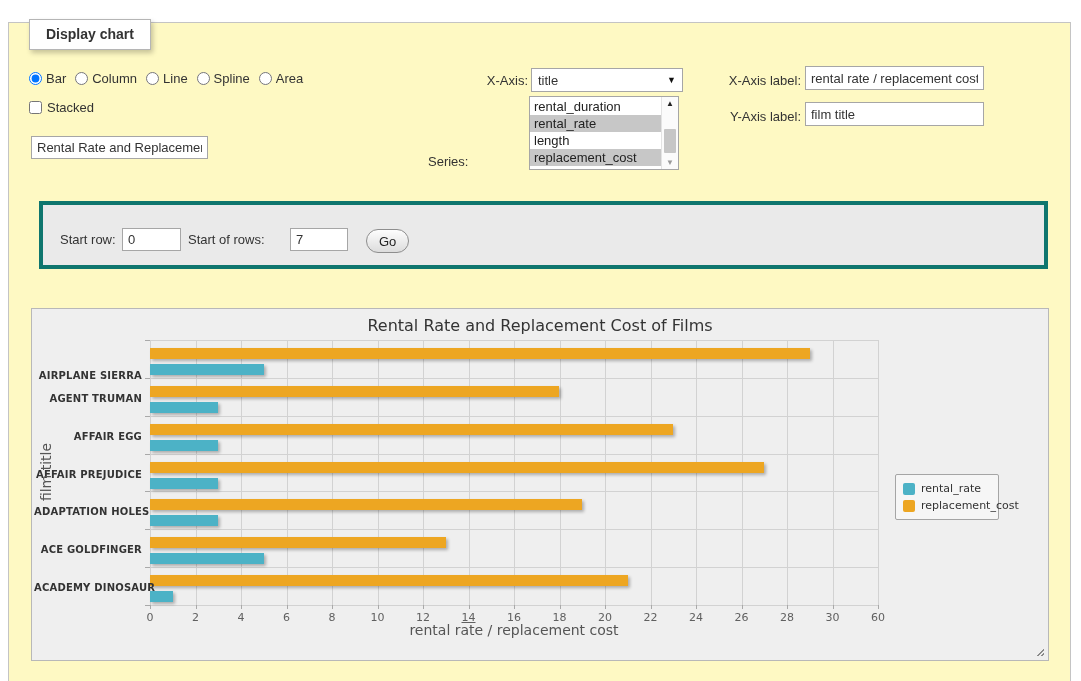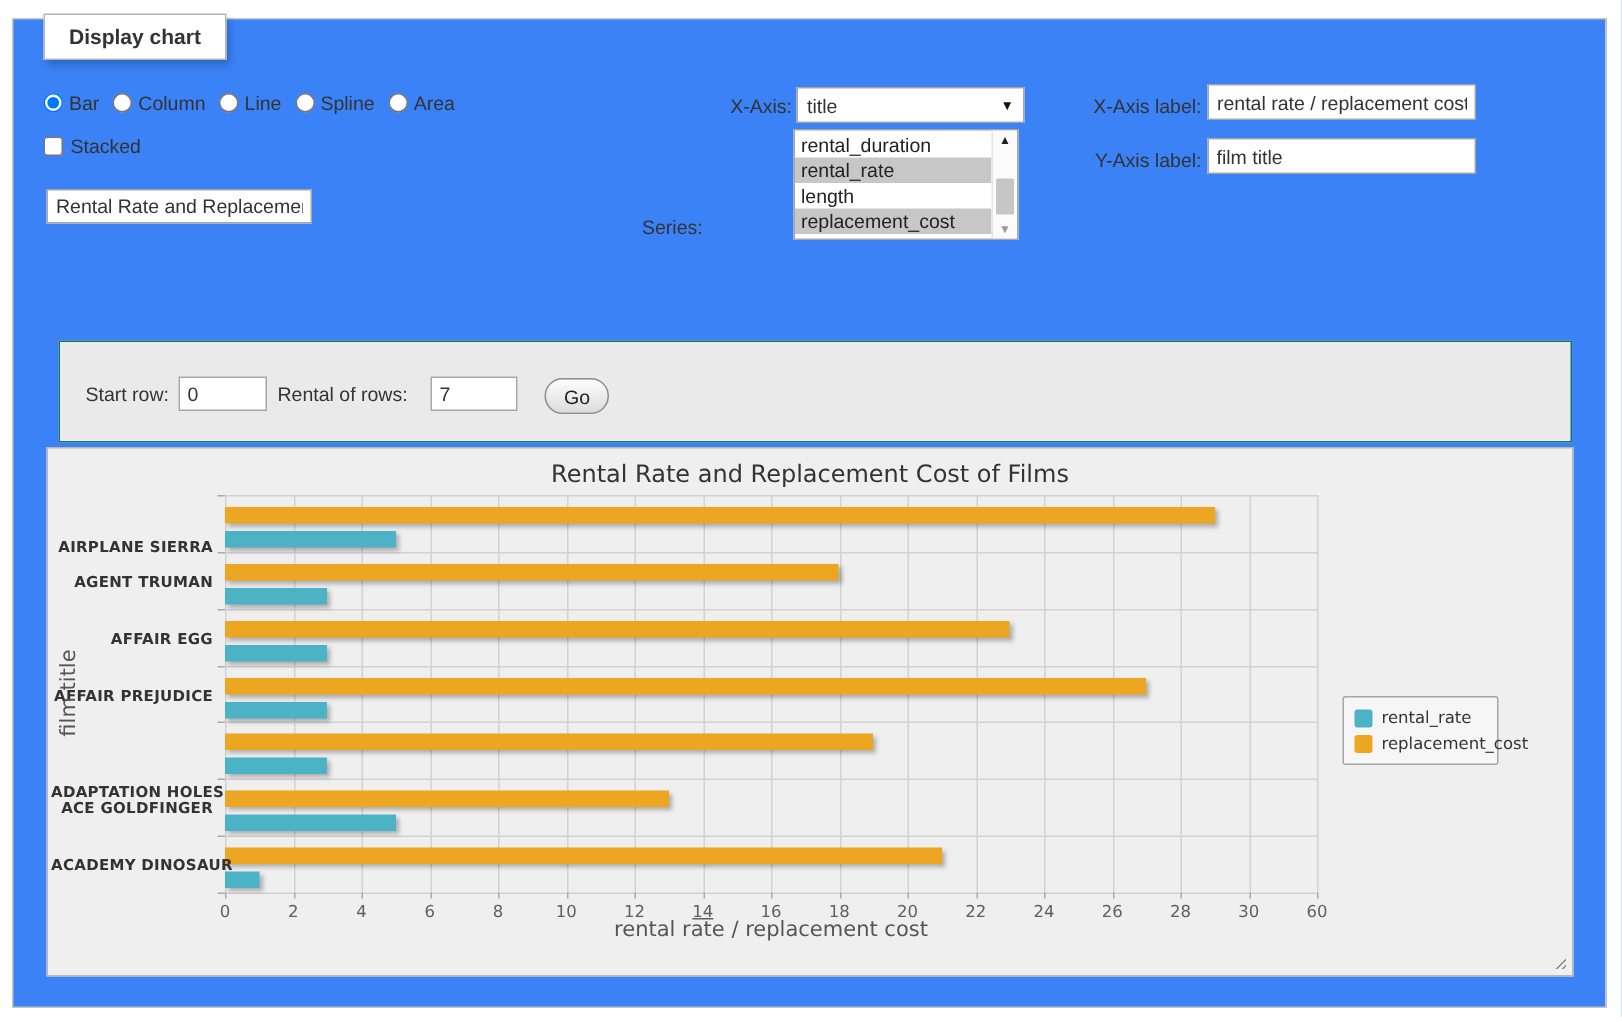--- a/index.html
+++ b/index.html
@@ -1,21 +1,21 @@
 <!DOCTYPE html>
 <html><head>
 <meta charset="utf-8">
 <style>
   * { margin:0; padding:0; box-sizing:border-box; }
   html,body { width:1081px; height:681px; background:#ffffff; font-family:"Liberation Sans", sans-serif; }
   body { position:relative; overflow:hidden; }
 
   
-  .frame { position:absolute; left:8px; top:12px; width:1063px; height:660px;
-           background:#3b82f6; border:1px solid #c4c4c4; }
+  .frame { position:absolute; left:8px; top:22px; width:1063px; height:660px;
+           background:#fef9c3; border:1px solid #c4c4c4; }
   .tab { position:absolute; left:20px; top:-4px; background:#ffffff; border:1px solid #b5b5b5;
          padding:6px 16px 7px 16px; font-size:14px; font-weight:bold; color:#333;
          box-shadow:2px 3px 5px rgba(0,0,0,0.22); z-index:5; }
 
   .lbl { font-size:13px; color:#333; }
 
   
   .type-row { position:absolute; left:20px; top:48px; display:flex; align-items:center; }
   .radio-item { display:flex; align-items:center; margin-right:9px; }
   .radio-item input { margin-right:4px; }
@@ -46,21 +46,21 @@
   .lb-thumb{ position:absolute; left:2px; right:2px; top:32px; height:24px; background:#c6c6c6; border-radius:1px; }
 
   
   .xlabel-caption { position:absolute; left:672px; top:50px; width:120px; text-align:right; }
   .ylabel-caption { position:absolute; left:672px; top:86px; width:120px; text-align:right; }
   .xlabel-input { position:absolute; left:796px; top:43px; width:179px; height:24px; }
   .ylabel-input { position:absolute; left:796px; top:79px; width:179px; height:24px; }
 
   
   .params { position:absolute; left:30px; top:178px; width:1009px; height:68px;
-            background:#eaeaea; border:1px solid #0f766e;margin-top:36px; }
+            background:#eaeaea; border:4px solid #0f766e; }
   .params .lbl1 { position:absolute; left:17px;  top:27px; }
   .params .in1  { position:absolute; left:79px;  top:23px; width:59px; height:23px; }
   .params .lbl2 { position:absolute; left:145px; top:27px; }
   .params .in2  { position:absolute; left:247px; top:23px; width:58px; height:23px; }
   .go-btn { position:absolute; left:323px; top:24px; height:24px; padding:0 12px;
             border:1px solid #8e8e8e; border-radius:12px; font-size:13px; color:#222;
             background:linear-gradient(180deg,#fdfdfd,#dcdcdc); cursor:pointer;
             font-family:"Liberation Sans",sans-serif; }
 
   
@@ -152,21 +152,21 @@
 
   <div class="lbl xlabel-caption">X-Axis label:</div>
   <input type="text" class="xlabel-input" value="rental rate / replacement cost" style="">
 
   <div class="lbl ylabel-caption">Y-Axis label:</div>
   <input type="text" class="ylabel-input" value="film title" style="">
 
   <div class="params">
     <span class="lbl lbl1">Start row:</span>
     <input type="text" class="in1" value="0" style="">
-    <span class="lbl lbl2">Rental of rows:</span>
+    <span class="lbl lbl2">Start of rows:</span>
     <input type="text" class="in2" value="7" style="">
     <button class="go-btn">Go</button>
   </div>
 
   <div class="chart-panel">
     <div class="chart-title">Rental Rate and Replacement Cost of Films</div>
     <div class="plot" id="plot">
         <div class="gridv" style="left: 0px;"></div>
         <div class="gridv" style="left: 45.5px;"></div>
         <div class="gridv" style="left: 91px;"></div>
@@ -247,21 +247,21 @@
         <div class="ytick" style="left: 113px; top: 107px;"></div>
         <div class="ytick" style="left: 113px; top: 145px;"></div>
         <div class="ytick" style="left: 113px; top: 182px;"></div>
         <div class="ytick" style="left: 113px; top: 220px;"></div>
         <div class="ytick" style="left: 113px; top: 258px;"></div>
         <div class="ytick" style="left: 113px; top: 296px;"></div>
         <div class="cat-label" style="left: 2px; top: 46px; margin-top: 15px;">AIRPLANE SIERRA</div>
         <div class="cat-label" style="left: 2px; top: 83.8571px;">AGENT TRUMAN</div>
         <div class="cat-label" style="left: 2px; top: 121.714px;">AFFAIR EGG</div>
         <div class="cat-label" style="left: 2px; top: 159.571px;">AFFAIR PREJUDICE</div>
-        <div class="cat-label" style="left: 2px; top: 197.429px; margin-top: 27px;">ADAPTATION HOLES</div>
+        <div class="cat-label" style="left: 2px; top: 197.429px;">ADAPTATION HOLES</div>
         <div class="cat-label" style="left: 2px; top: 235.286px;">ACE GOLDFINGER</div>
         <div class="cat-label" style="left: 2px; top: 273.143px;">ACADEMY DINOSAUR</div>
       </div>
     <div class="x-title">rental rate / replacement cost</div>
     <div class="y-title">film title</div>
     <div class="legend" id="legend">
         <div class="legend-item">
           <span class="legend-swatch" style="background: rgb(76, 178, 198);"></span>
           <span class="legend-label">rental_rate</span>
         </div>

